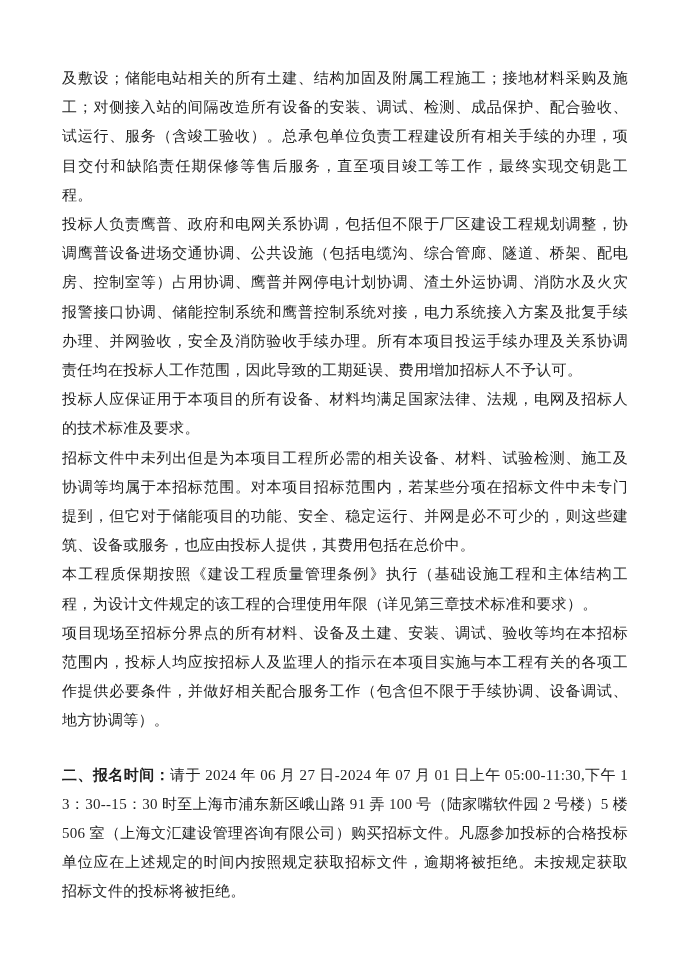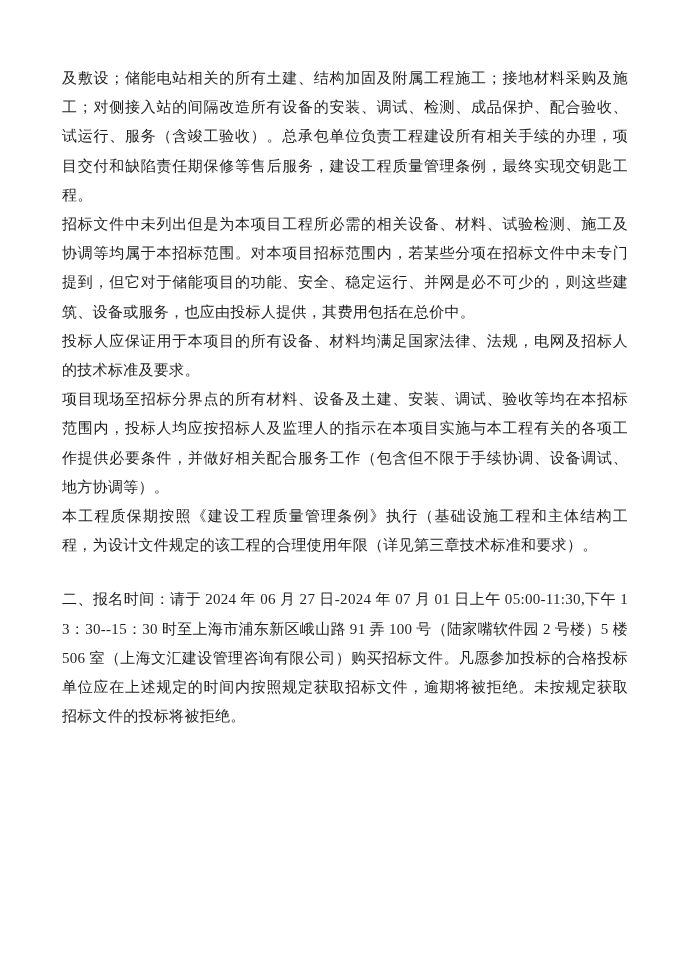--- a/index.html
+++ b/index.html
@@ -25,37 +25,38 @@
     line-height: 29.2px;
     text-align: justify;
     text-justify: inter-character;
     letter-spacing: 0.3px;
     word-break: break-all;
   }
   .doc p.gap-before-lg {
     margin-top: 25px;
   }
   .doc .run-bold {
-    font-weight: normal;
+    font-weight: bold;
   }
 </style>
 </head>
 <body>
 
 <div class="page">
   <div class="doc">
 
-    <p>及敷设；储能电站相关的所有土建、结构加固及附属工程施工；接地材料采购及施工；对侧接入站的间隔改造所有设备的安装、调试、检测、成品保护、配合验收、试运行、服务（含竣工验收）。总承包单位负责工程建设所有相关手续的办理，项目交付和缺陷责任期保修等售后服务，建设工程质量管理条例，最终实现交钥匙工程。</p>
+    <p>及敷设；储能电站相关的所有土建、结构加固及附属工程施工；接地材料采购及施工；对侧接入站的间隔改造所有设备的安装、调试、检测、成品保护、配合验收、试运行、服务（含竣工验收）。总承包单位负责工程建设所有相关手续的办理，项目交付和缺陷责任期保修等售后服务，直至项目竣工等工作，最终实现交钥匙工程。</p>
 
+    <p>投标人负责鹰普、政府和电网关系协调，包括但不限于厂区建设工程规划调整，协调鹰普设备进场交通协调、公共设施（包括电缆沟、综合管廊、隧道、桥架、配电房、控制室等）占用协调、鹰普并网停电计划协调、渣土外运协调、消防水及火灾报警接口协调、储能控制系统和鹰普控制系统对接，电力系统接入方案及批复手续办理、并网验收，安全及消防验收手续办理。所有本项目投运手续办理及关系协调责任均在投标人工作范围，因此导致的工期延误、费用增加招标人不予认可。</p>
+
+    <p>投标人应保证用于本项目的所有设备、材料均满足国家法律、法规，电网及招标人的技术标准及要求。</p>
 
     <p>招标文件中未列出但是为本项目工程所必需的相关设备、材料、试验检测、施工及协调等均属于本招标范围。对本项目招标范围内，若某些分项在招标文件中未专门提到，但它对于储能项目的功能、安全、稳定运行、并网是必不可少的，则这些建筑、设备或服务，也应由投标人提供，其费用包括在总价中。</p>
 
-    <p>投标人应保证用于本项目的所有设备、材料均满足国家法律、法规，电网及招标人的技术标准及要求。</p>
+    <p>本工程质保期按照《建设工程质量管理条例》执行（基础设施工程和主体结构工程，为设计文件规定的该工程的合理使用年限（详见第三章技术标准和要求）。</p>
 
     <p>项目现场至招标分界点的所有材料、设备及土建、安装、调试、验收等均在本招标范围内，投标人均应按招标人及监理人的指示在本项目实施与本工程有关的各项工作提供必要条件，并做好相关配合服务工作（包含但不限于手续协调、设备调试、地方协调等）。</p>
-
-    <p>本工程质保期按照《建设工程质量管理条例》执行（基础设施工程和主体结构工程，为设计文件规定的该工程的合理使用年限（详见第三章技术标准和要求）。</p>
 
 
     <p class="gap-before-lg"><span class="run-bold">二、报名时间：</span><span>请于 2024 年 06 月 27 日-2024 年 07 月 01 日上午 05:00-11:30,下午 13：30--15：30 时至上海市浦东新区峨山路 91 弄 100 号（陆家嘴软件园 2 号楼）5 楼 506 室（上海文汇建设管理咨询有限公司）购买招标文件。凡愿参加投标的合格投标单位应在上述规定的时间内按照规定获取招标文件，逾期将被拒绝。未按规定获取招标文件的投标将被拒绝。</span></p>
 
   </div>
 </div>
 
 </body></html>

